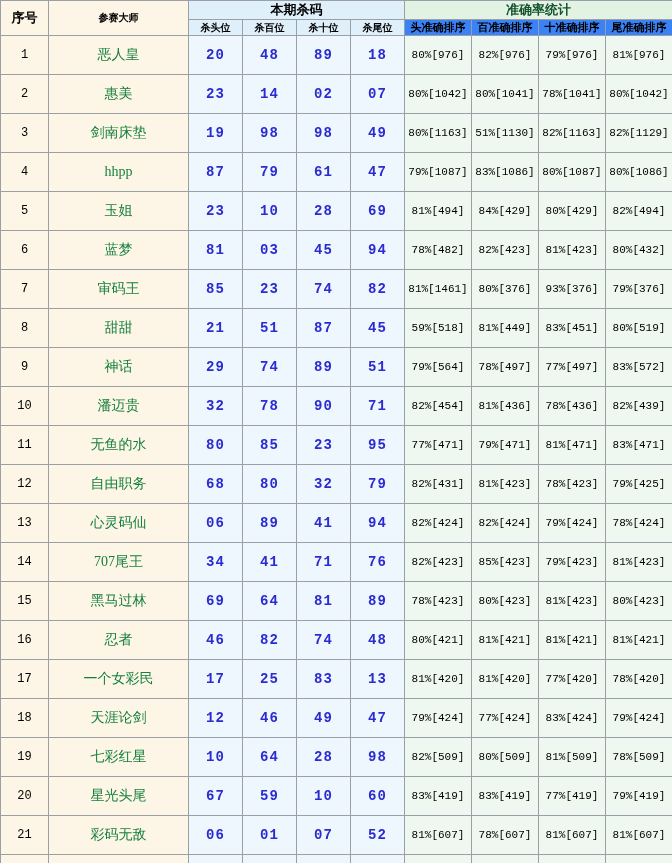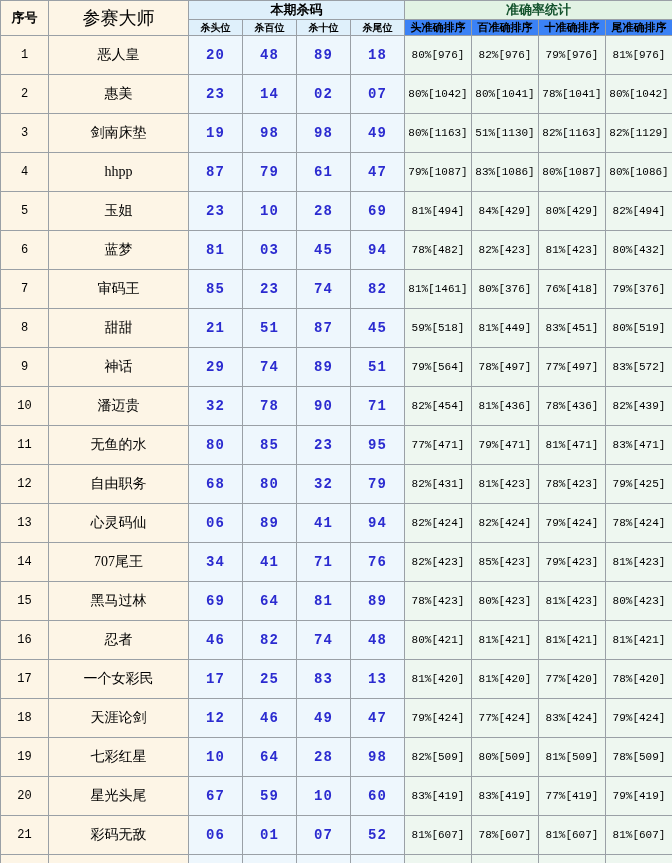--- a/index.html
+++ b/index.html
@@ -3,29 +3,29 @@
 <meta charset="utf-8">
 <style>
   html,body{margin:0;padding:0;background:#ffffff;}
   body{font-family:"Liberation Serif","DejaVu Serif",serif;}
   #wrap{width:672px;height:863px;overflow:hidden;position:relative;background:#fff;}
   table.grid{border-collapse:collapse;width:672px;table-layout:fixed;}
   table.grid td, table.grid th{border:1px solid #9aa0a6;padding:0;margin:0;text-align:center;vertical-align:middle;}
 
   
   .h-seq{background:#fdf5e6;font-weight:bold;font-size:13px;color:#000;}
-  .h-master{background:#fdf5e6;font-weight:normal;font-size:18px;color:#000;}
+  .h-master{background:#fdf5e6;font-weight:bold;font-size:10px;color:#000;}
   .h-group-kill{background:#dff0fb;font-weight:bold;font-size:13px;color:#000;}
   .h-group-acc{background:#e2f3e4;font-weight:bold;font-size:13px;color:#14532d;}
   .h-sub-kill{background:#dff0fb;font-weight:bold;font-size:10px;color:#000;}
   .h-sub-acc{background:#3b82f6;font-weight:bold;font-size:11px;color:#000;}
 
   
   .c-seq{background:#fdf5e6;font-size:12px;color:#000;height:38px;}
-  .c-master{background:#fdf5e6;font-size:14px;color:#000000;}
+  .c-master{background:#fdf5e6;font-size:14px;color:#15803d;}
   .c-kill{background:#eef7fd;font-size:14px;font-weight:bold;color:#2b2bd0;letter-spacing:1px;}
   .c-acc{background:#eef7f0;font-size:11px;color:#000;line-height:1.15;padding:1px 1px;}
 
   .mono{font-family:"Liberation Mono","DejaVu Sans Mono",monospace;}
 </style>
 </head>
 <body>
 
 <div id="wrap">
   <table class="grid">
@@ -134,21 +134,21 @@
         </tr>
         <tr>
           <td class="c-seq mono">7</td>
           <td class="c-master">审码王</td>
           <td class="c-kill mono">85</td>
           <td class="c-kill mono">23</td>
           <td class="c-kill mono">74</td>
           <td class="c-kill mono">82</td>
           <td class="c-acc mono">81%[1461]</td>
           <td class="c-acc mono">80%[376]</td>
-          <td class="c-acc mono">76%[418]</td>
+          <td class="c-acc mono">93%[376]</td>
           <td class="c-acc mono">79%[376]</td>
         </tr>
         <tr>
           <td class="c-seq mono">8</td>
           <td class="c-master">甜甜</td>
           <td class="c-kill mono">21</td>
           <td class="c-kill mono">51</td>
           <td class="c-kill mono">87</td>
           <td class="c-kill mono">45</td>
           <td class="c-acc mono">59%[518]</td>

